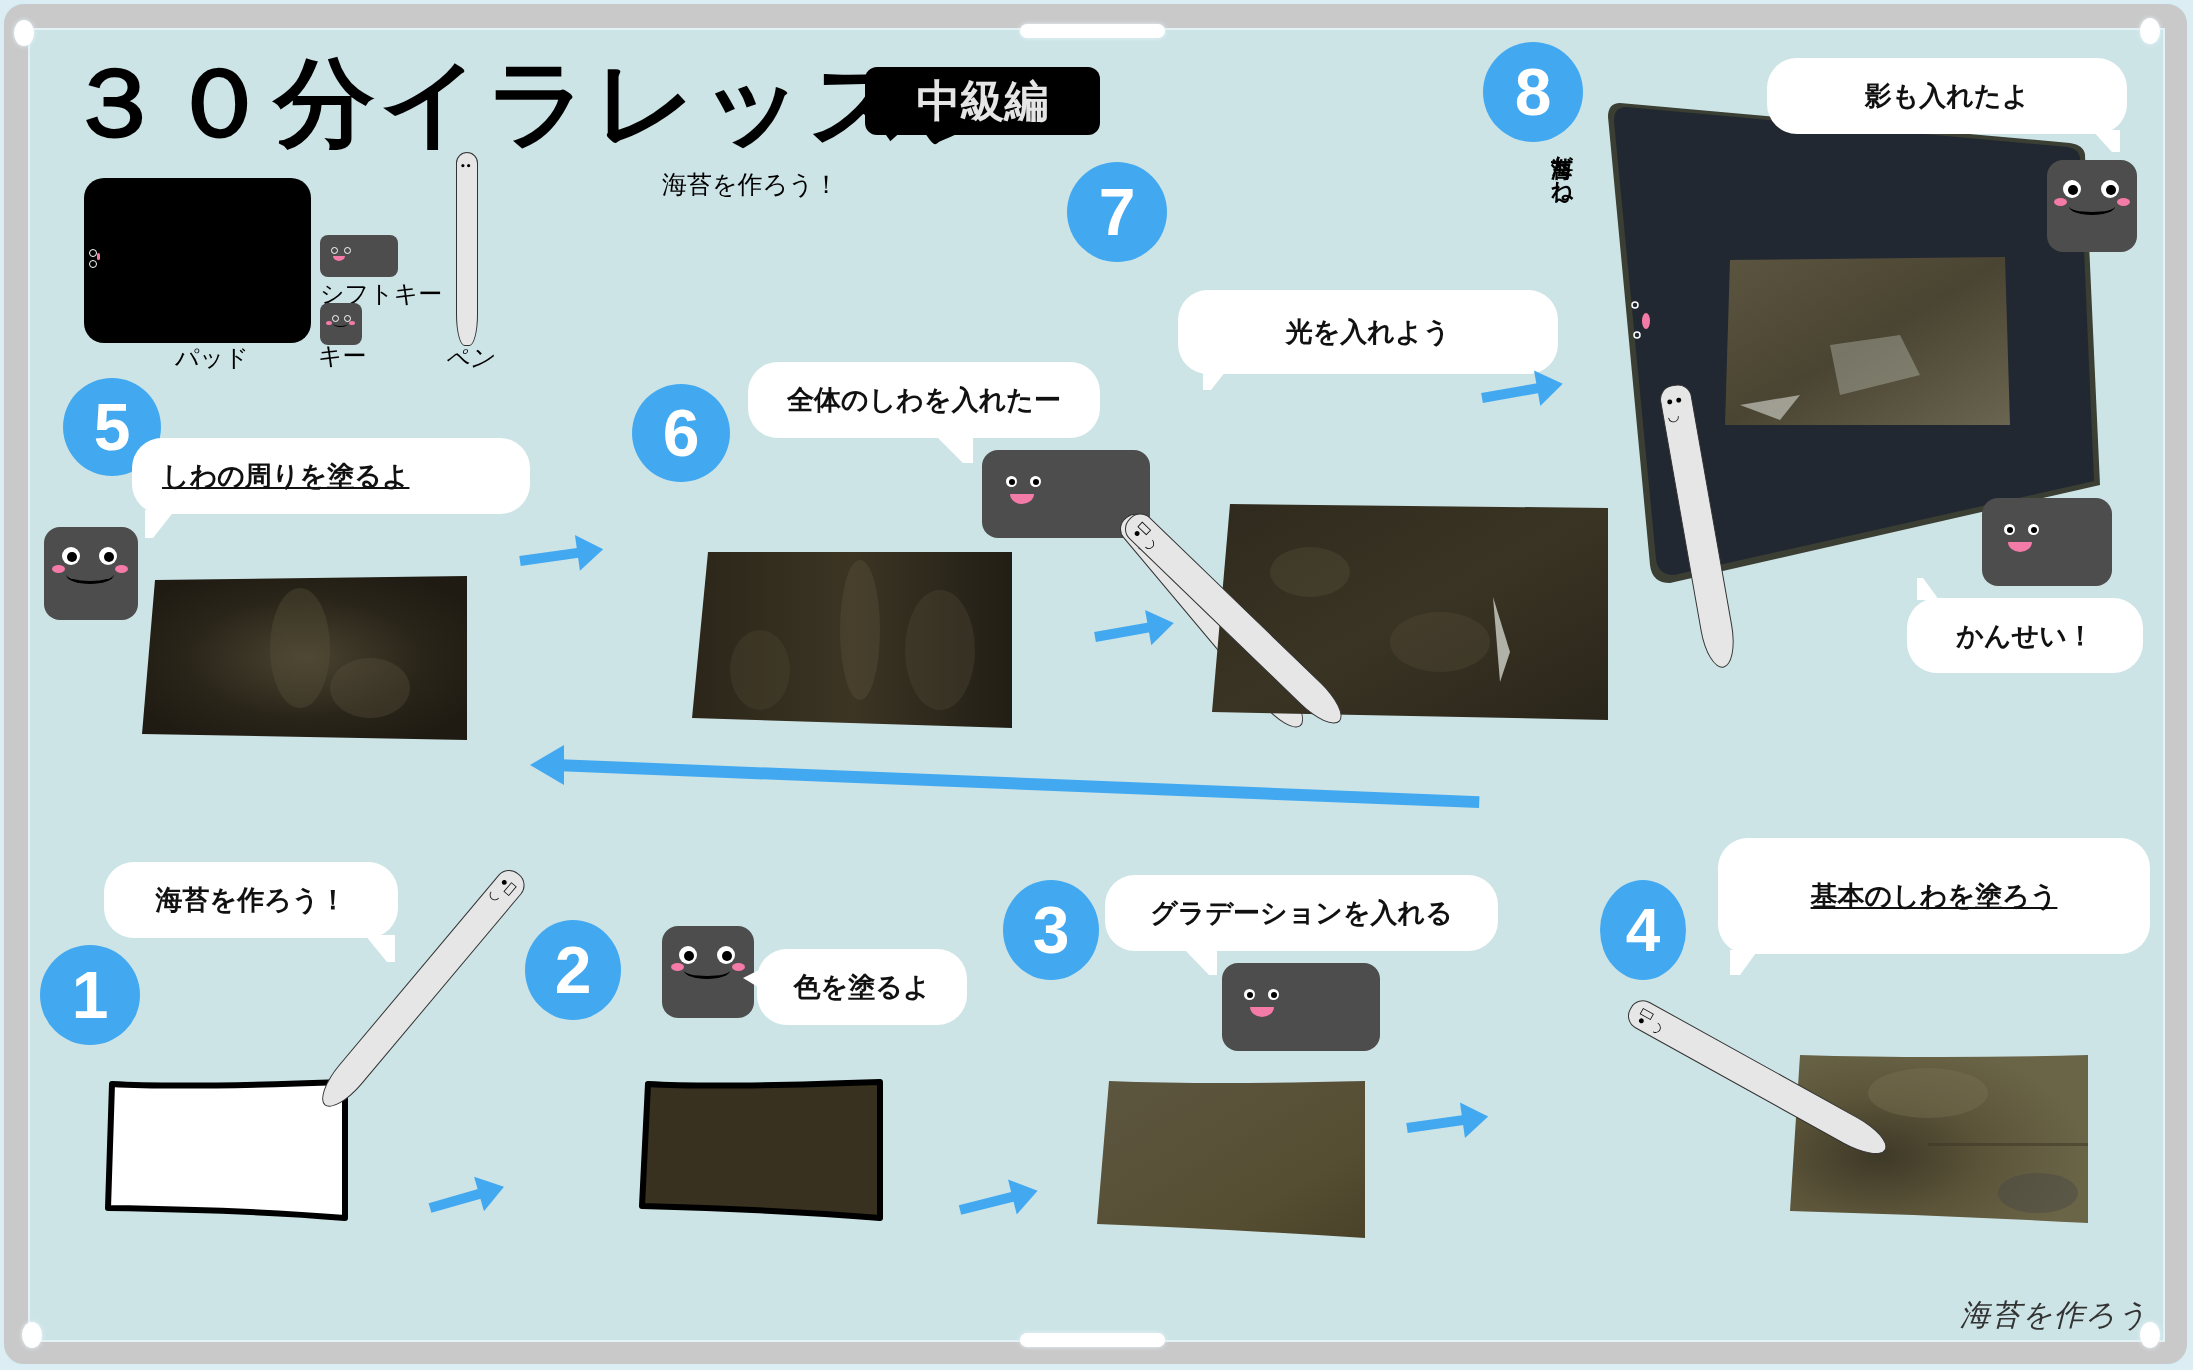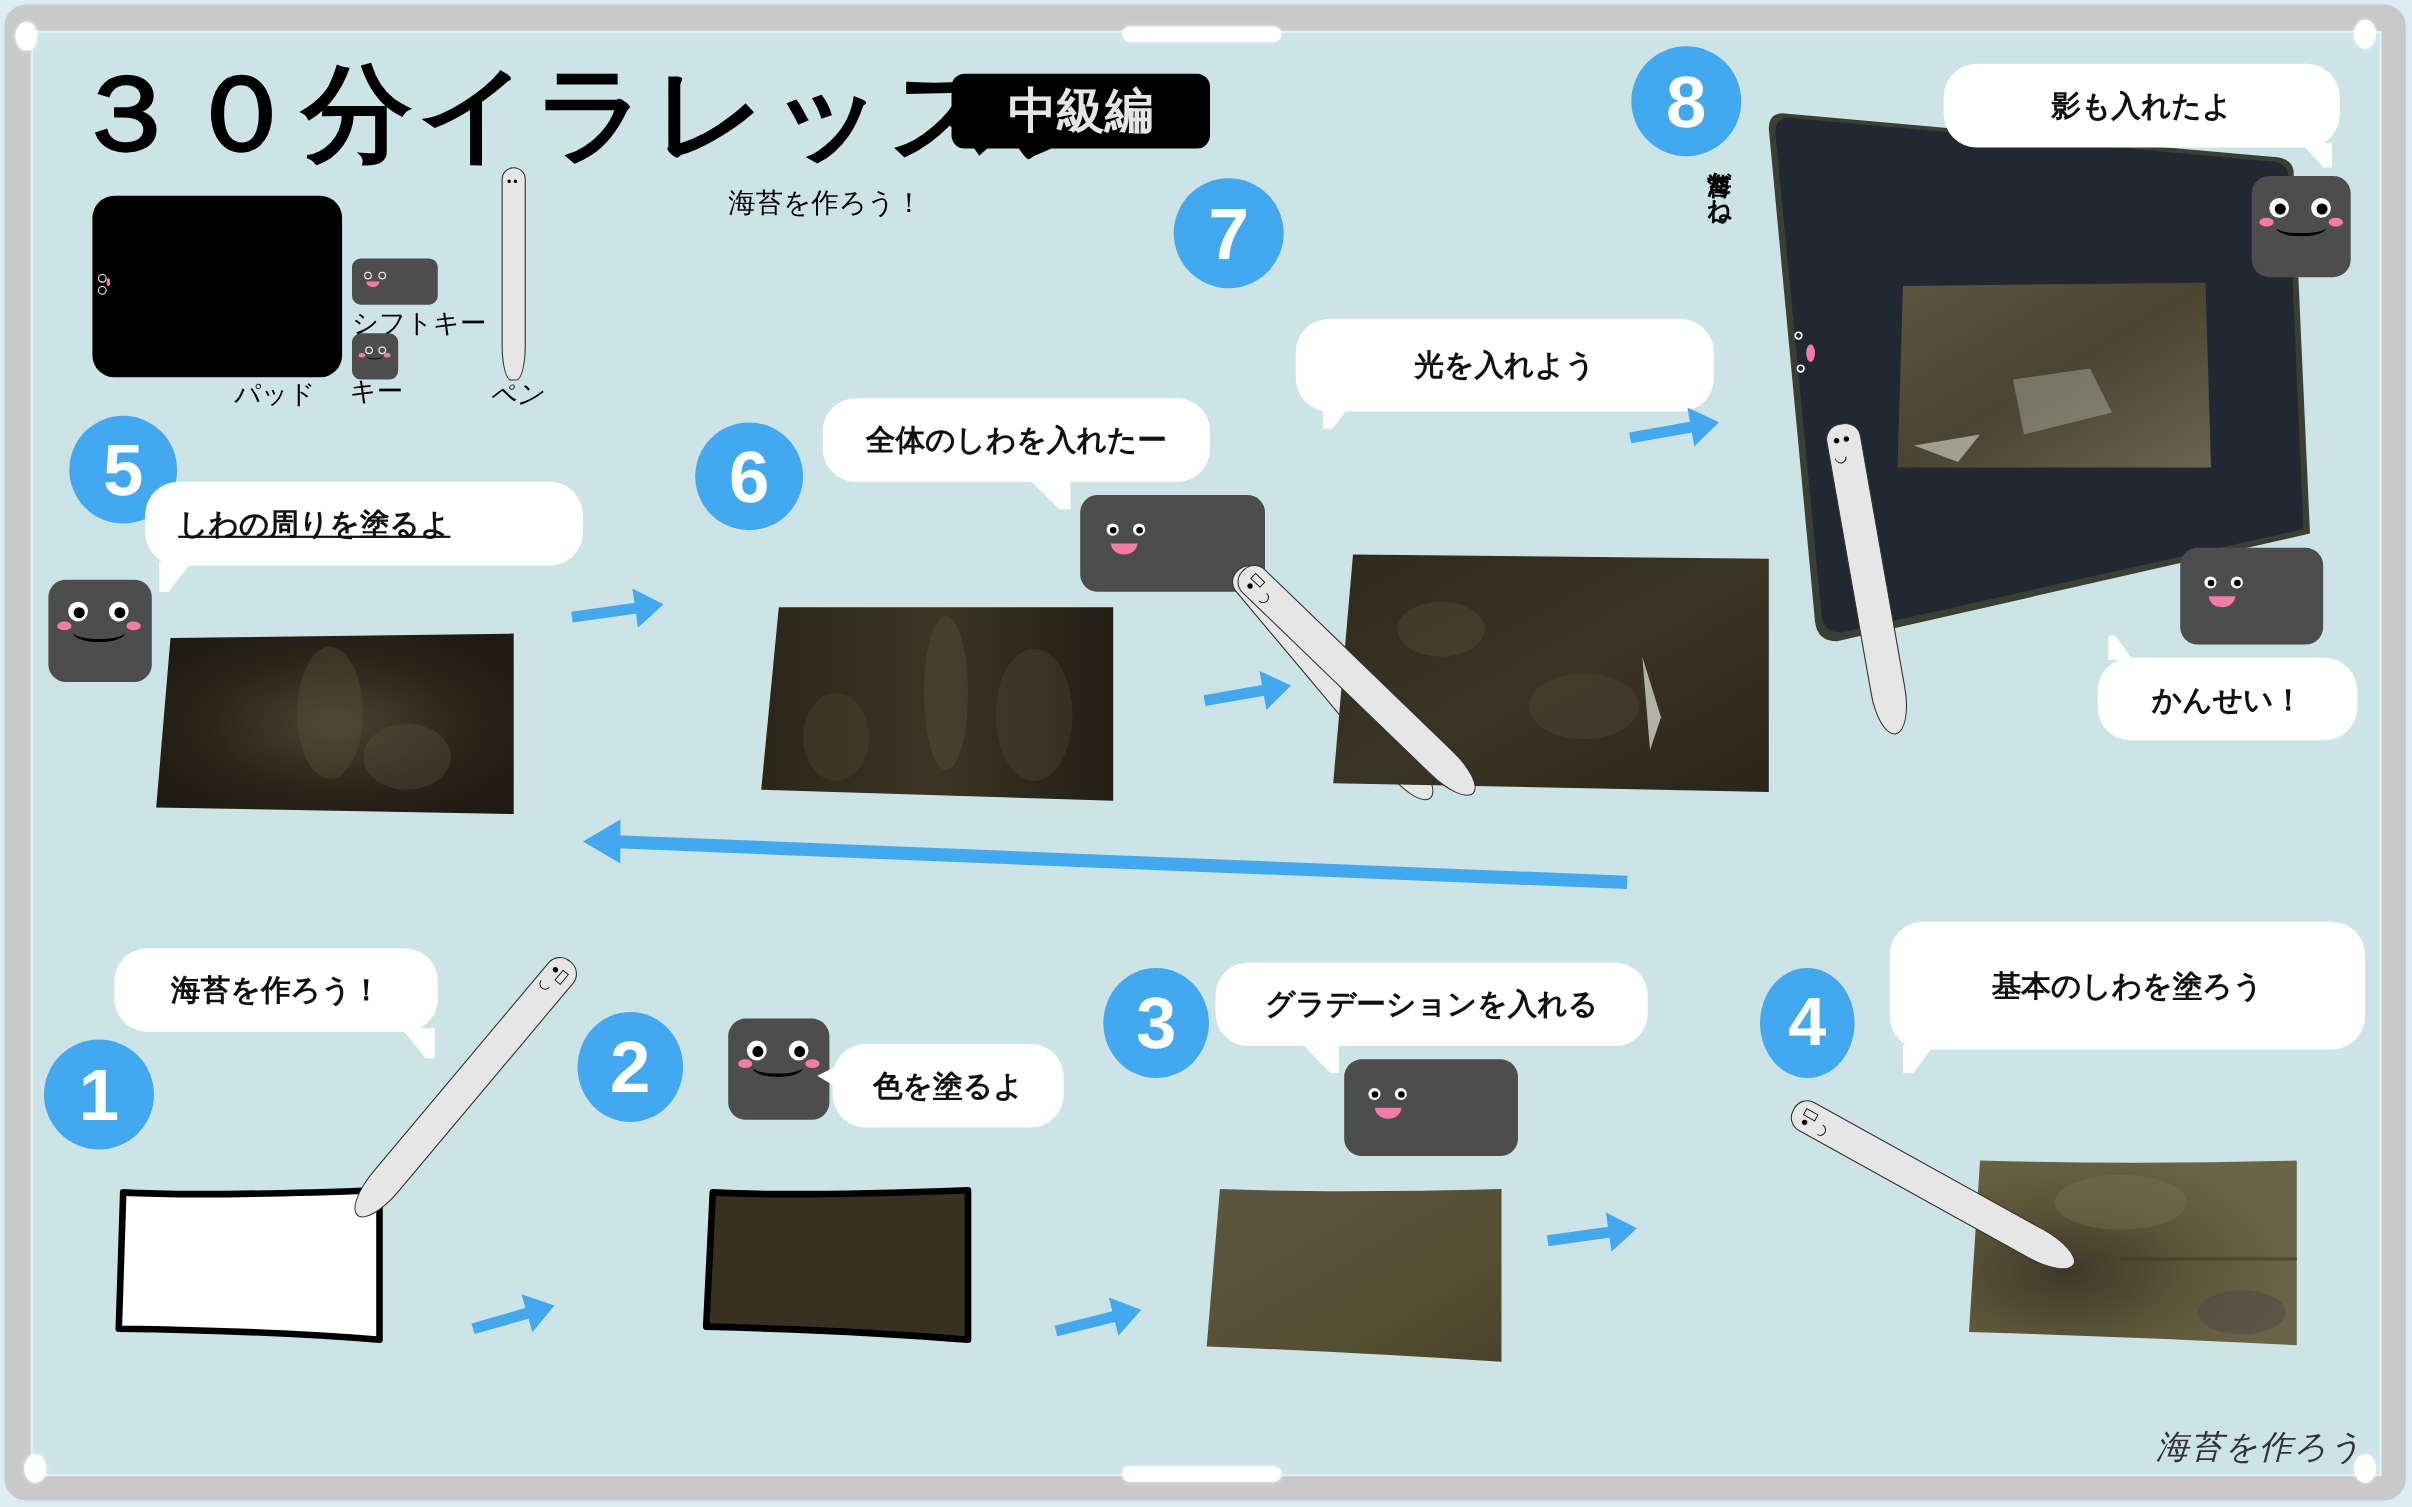--- a/index.html
+++ b/index.html
@@ -43,21 +43,21 @@
 <div class="title">３０分イラレッスン</div>
 <div class="badge">中級編</div>
 <div class="label" style="left:662px;top:168px;font-size:25px;">海苔を作ろう！</div>
 
 <div class="abs">
   <div class="abs" style="left:84px;top:178px;width:227px;height:165px;background:#000;border-radius:20px;">
     <div class="abs" style="left:5px;top:71px;width:6px;height:6px;border:1px solid #fff;border-radius:50%;"></div>
     <div class="abs" style="left:5px;top:82px;width:6px;height:6px;border:1px solid #fff;border-radius:50%;"></div>
     <div class="abs" style="left:13px;top:75px;width:3px;height:7px;background:#f47aa8;border-radius:2px;"></div>
   </div>
-  <div class="label" style="left:175px;top:342px;margin-left:38px;">パッド</div>
+  <div class="label" style="left:175px;top:342px;">パッド</div>
 
   <div class="keyface" style="left:320px;top:235px;width:78px;height:42px;border-radius:8px;">
     <div class="abs" style="left:11px;top:12px;width:5px;height:5px;border:1px solid #fff;border-radius:50%;"></div>
     <div class="abs" style="left:24px;top:12px;width:5px;height:5px;border:1px solid #fff;border-radius:50%;"></div>
     <div class="mouth" style="left:13px;top:21px;width:12px;height:5px;"></div>
   </div>
   <div class="label" style="left:320px;top:278px;">シフトキー</div>
 
   <div class="keyface" style="left:320px;top:303px;width:42px;height:42px;border-radius:8px;">
     <div class="abs" style="left:12px;top:12px;width:5px;height:5px;border:1px solid #fff;border-radius:50%;"></div>
@@ -227,21 +227,21 @@
         <stop offset="0" stop-color="#5d5640"></stop>
         <stop offset="0.7" stop-color="#564e32"></stop>
         <stop offset="1" stop-color="#4a4229"></stop>
       </linearGradient>
     </defs>
   <path d="M14,2 Q120,6 270,2 L270,159 Q130,150 2,145 Z" fill="url(#g3)"></path>
 </svg>
 <div class="arrow" style="left:1407px;top:1123px;width:60px;transform:rotate(-8deg);"></div>
 
 <div class="circle" style="left:1600px;top:880px;width:86px;height:100px;font-size:62px;line-height:100px;">4</div>
-<div class="bubble" style="left:1718px;top:838px;width:432px;height:116px;">基本のしわを塗ろう</div>
+<div class="bubble" style="left:1718px;top:838px;width:432px;height:116px;text-decoration:underline;">基本のしわを塗ろう</div>
 <div class="tail" style="left:1730px;top:950px;border-left:10px solid #fff;border-right:18px solid transparent;border-top:25px solid #fff;"></div>
 <svg class="abs" style="left:1788px;top:1053px;" width="302" height="172">
   <defs>
       <radialGradient id="g4" cx="30%" cy="60%" r="70%">
         <stop offset="0" stop-color="#3e3827"></stop>
         <stop offset="0.5" stop-color="#5b5439"></stop>
         <stop offset="1" stop-color="#6b6548"></stop>
       </radialGradient>
     </defs>
   <path d="M12,2 Q150,6 300,2 L300,170 Q150,162 2,158 Z" fill="url(#g4)"></path>

